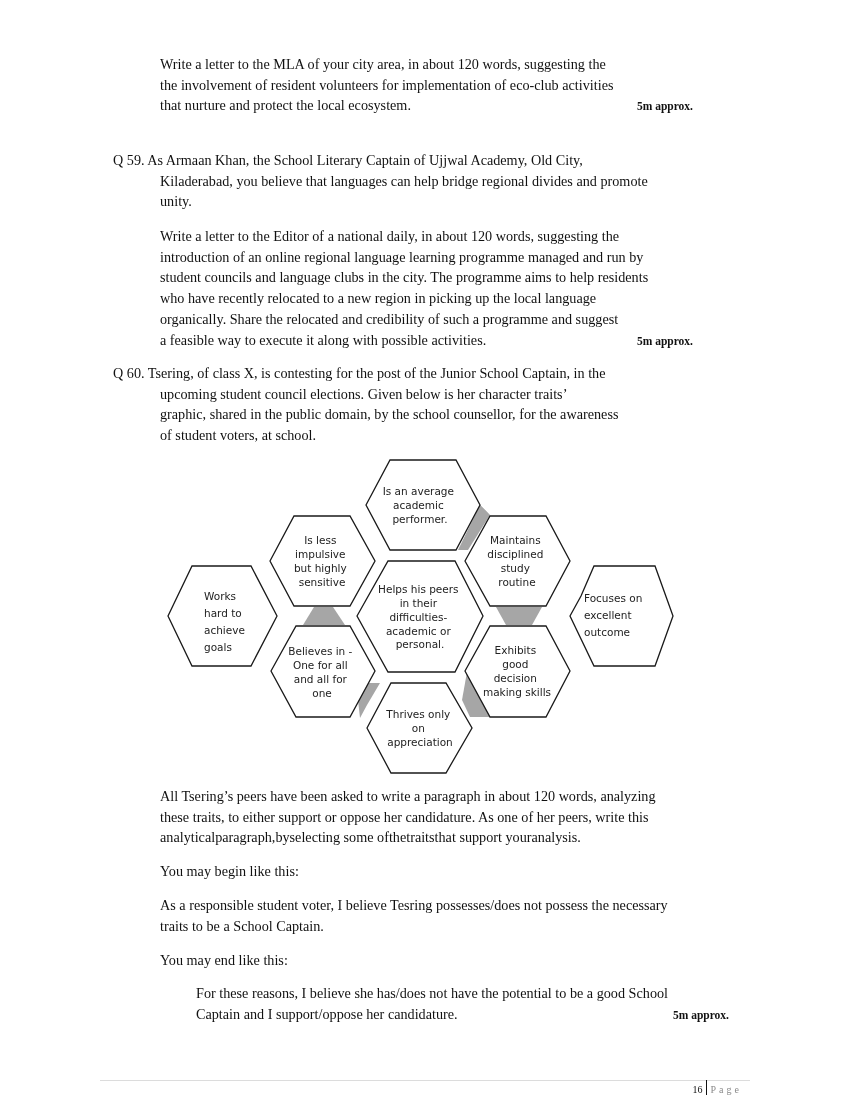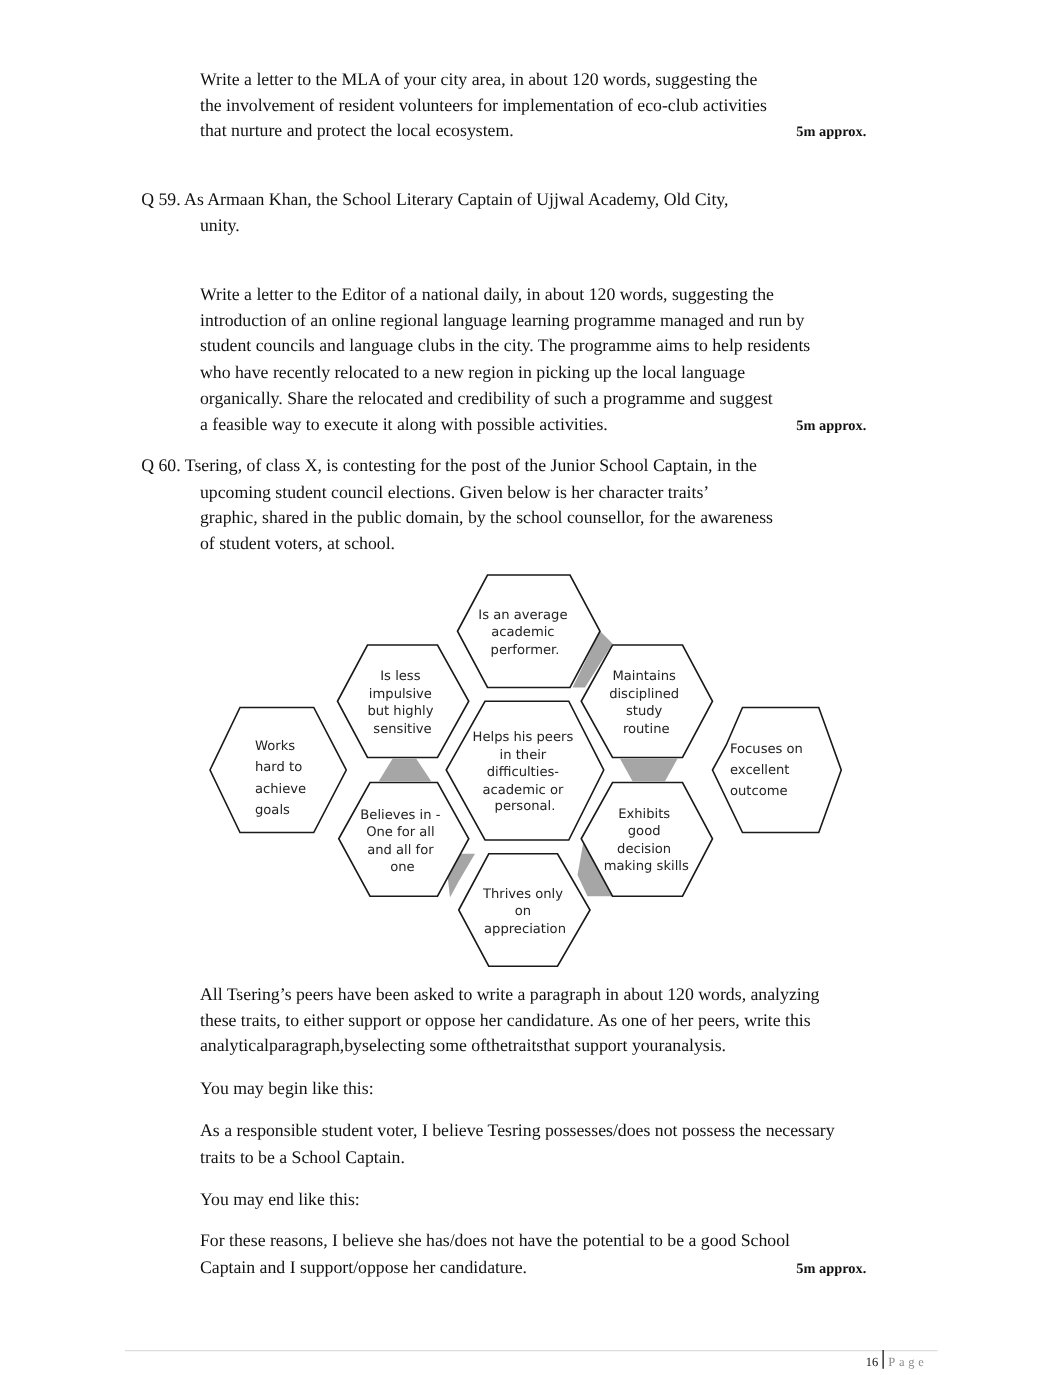--- a/index.html
+++ b/index.html
@@ -28,20 +28,21 @@
   <span class="line">Write a letter to the MLA of your city area, in about 120 words, suggesting the</span>
   <span class="line">the involvement of resident volunteers for implementation of eco-club activities</span>
   <span class="line">
     <span>that nurture and protect the local ecosystem.</span>
     <span class="marks" style="right:27px;top:1px;">5m approx.</span>
   </span>
 </div>
 
 <div class="q" style="top:150px;">
   <span class="line"><span class="qnum">Q 59.</span> <span>As Armaan Khan, the School Literary Captain of Ujjwal Academy, Old City,</span></span>
+  <span class="line indent">Kiladerabad, you believe that languages can help bridge regional divides and promote</span>
   <span class="line indent">unity.</span>
 </div>
 
 <div class="para" style="top:226px;">
   <span class="line">Write a letter to the Editor of a national daily, in about 120 words, suggesting the</span>
   <span class="line">introduction of an online regional language learning programme managed and run by</span>
   <span class="line">student councils and language clubs in the city. The programme aims to help residents</span>
   <span class="line">who have recently relocated to a new region in picking up the local language</span>
   <span class="line">organically. Share the relocated and credibility of such a programme and suggest</span>
   <span class="line">
@@ -158,21 +159,21 @@
 
 <div class="para" style="top:895px;">
   <span class="line">As a responsible student voter, I believe Tesring possesses/does not possess the necessary</span>
   <span class="line">traits to be a School Captain.</span>
 </div>
 
 <div class="para" style="top:950px;">
   <span class="line">You may end like this:</span>
 </div>
 
-<div class="para" style="top:983px;">
+<div class="para" style="top:983px;margin-left:36px;">
   <span class="line">For these reasons, I believe she has/does not have the potential to be a good School</span>
   <span class="line">
     <span>Captain and I support/oppose her candidature.</span>
     <span class="marks" style="right:27px;top:1px;">5m approx.</span>
   </span>
 </div>
 
 <div class="footer-line"></div>
 <div class="footer">
   <span class="num">16</span><span class="sep"></span><span class="page">Page</span>

